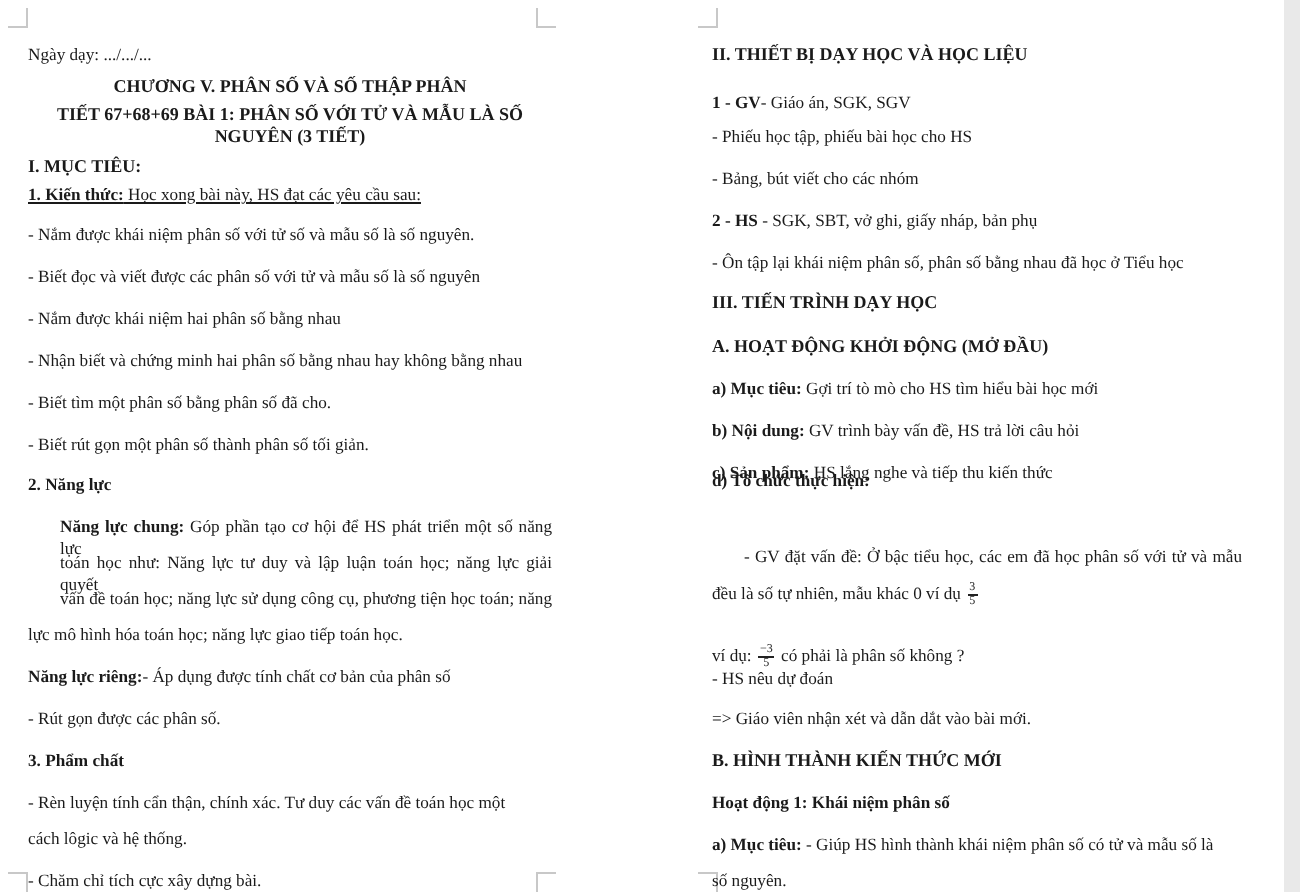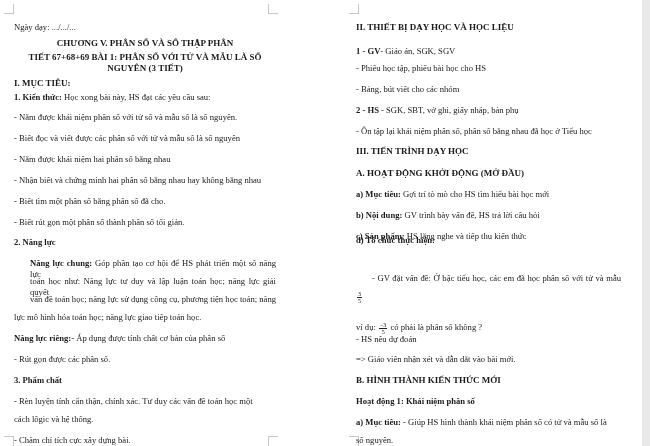--- a/index.html
+++ b/index.html
@@ -34,21 +34,21 @@
   <div class="corner" style="left:268px;top:4px;border-left-width:1px;border-bottom-width:1px;"></div>
   <div class="corner" style="left:4px;top:436px;border-right-width:1px;border-top-width:1px;"></div>
   <div class="corner" style="left:268px;top:436px;border-left-width:1px;border-top-width:1px;"></div>
 
   <div class="content">
     <div class="line" style="top:0;">Ngày dạy: .../.../...</div>
     <div class="line center h" style="top:16px;">CHƯƠNG V. PHÂN SỐ VÀ SỐ THẬP PHÂN</div>
     <div class="line center h" style="top:30px;">TIẾT 67+68+69  BÀI 1: PHÂN SỐ VỚI TỬ VÀ MẪU LÀ SỐ</div>
     <div class="line center h" style="top:41px;">NGUYÊN (3 TIẾT)</div>
     <div class="line h" style="top:56px;">I. MỤC TIÊU:</div>
-    <div class="line" style="top:70px;">
+    <div class="line" style="top:70px;text-decoration:underline;">
       <span class="b">1. Kiến thức:</span><span> Học xong bài này, HS đạt các yêu cầu sau:</span>
     </div>
     <div class="line" style="top:90px;">- Nắm được khái niệm phân số với tử số và mẫu số là số nguyên.</div>
     <div class="line" style="top:111px;">- Biết đọc và viết được các phân số với tử và mẫu số là số nguyên</div>
     <div class="line" style="top:132px;">- Nắm được khái niệm hai phân số bằng nhau</div>
     <div class="line" style="top:153px;">- Nhận biết và chứng minh hai phân số bằng nhau hay không bằng nhau</div>
     <div class="line" style="top:174px;">- Biết tìm một phân số bằng phân số đã cho.</div>
     <div class="line" style="top:195px;">- Biết rút gọn một phân số thành phân số tối giản.</div>
     <div class="line b" style="top:215px;">2. Năng lực</div>
     <div class="line just" style="top:236px;">
@@ -91,21 +91,21 @@
     </div>
     <div class="line" style="top:196px;">
       <span class="b">b) Nội dung:</span><span> GV trình bày vấn đề, HS trả lời câu hỏi</span>
     </div>
     <div class="line" style="top:217px;">
       <span class="b">c) Sản phẩm:</span><span> HS lắng nghe và tiếp thu kiến thức</span>
     </div>
     <div class="line b" style="top:221px;">d) Tổ chức thực hiện:</div>
     <div class="line just" style="top:259px;width:265px;">- GV đặt vấn đề: Ở bậc tiểu học, các em đã học phân số với tử và mẫu</div>
     <div class="line" style="top:277px;">
-      <span class="frac"><span class="num">3</span><span class="den">5</span></span>
+      <span>đều là số tự nhiên, mẫu khác 0 ví dụ </span><span class="frac"><span class="num">3</span><span class="den">5</span></span>
     </div>
     <div class="line" style="top:308px;">
       <span>ví dụ: </span><span class="frac"><span class="num">−3</span><span class="den">5</span></span><span> có phải là phân số không ?</span>
     </div>
     <div class="line" style="top:320px;">- HS nêu dự đoán</div>
     <div class="line" style="top:340px;">=&gt; Giáo viên nhận xét và dẫn dắt vào bài mới.</div>
     <div class="line h" style="top:361px;">B. HÌNH THÀNH KIẾN THỨC MỚI</div>
     <div class="line b" style="top:382px;">Hoạt động 1: Khái niệm phân số</div>
     <div class="line" style="top:403px;">
       <span class="b">a) Mục tiêu:</span><span>  - Giúp HS hình thành khái niệm phân số có tử và mẫu số là</span>

